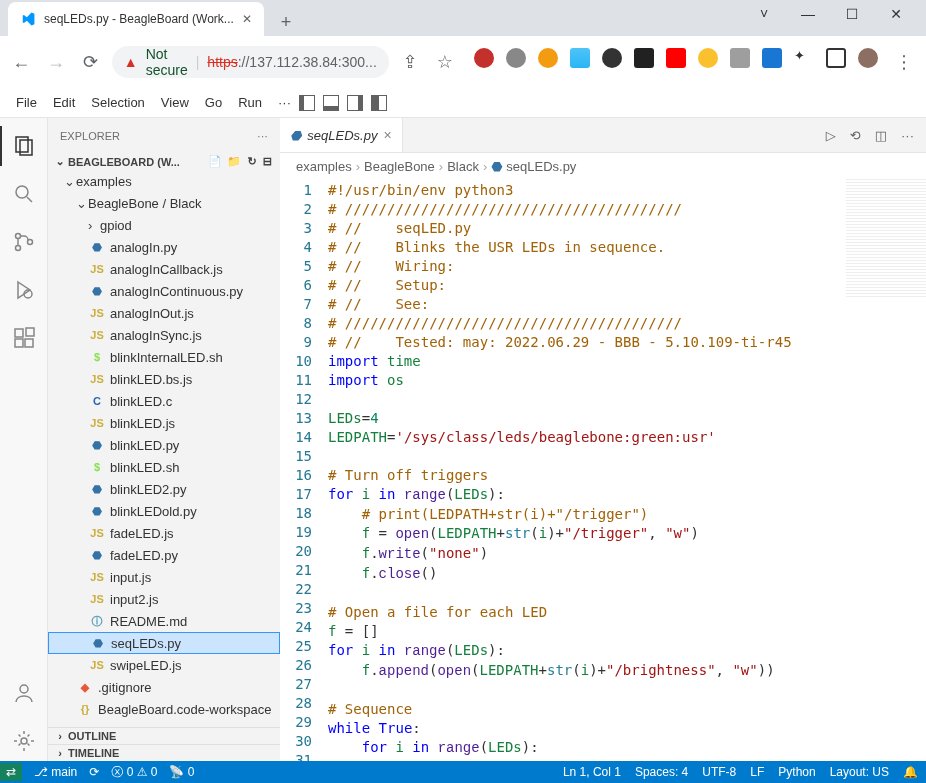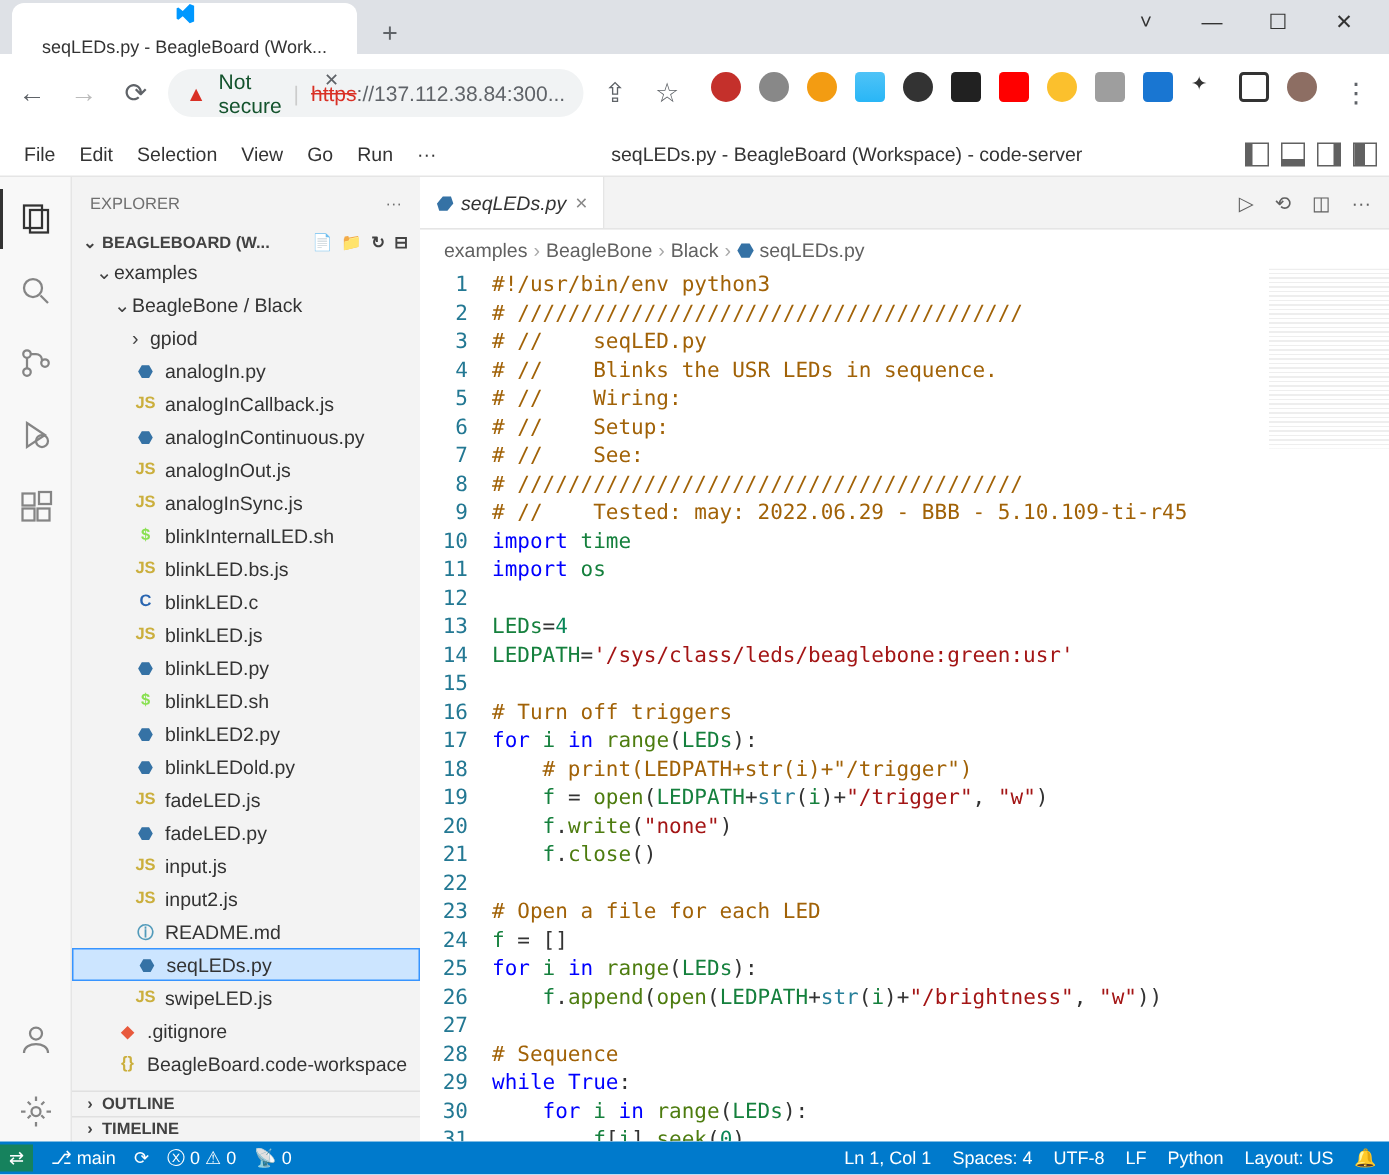--- a/index.html
+++ b/index.html
@@ -1,19 +1,19 @@
 <!DOCTYPE html>
 <html><head>
 <meta charset="utf-8">
 <style>
 * { box-sizing: border-box; margin: 0; padding: 0; }
 body { font-family: -apple-system, "Segoe UI", sans-serif; font-size: 13px; color: #333; background: #fff; overflow: hidden; width: 926px; height: 783px; }
 .chrome-top { height: 88px; background: #dee1e6; display: flex; flex-direction: column; }
 .tab-strip { height: 36px; display: flex; align-items: flex-end; padding-left: 8px; position: relative; }
-.tab { background: #fff; border-radius: 8px 8px 0 0; height: 34px; padding: 0 12px; display: flex; align-items: center; gap: 8px; min-width: 230px; font-size: 12px; flex-direction: column; }
+.tab { background: #fff; border-radius: 8px 8px 0 0; height: 34px; padding: 0 12px; display: flex; align-items: center; gap: 8px; min-width: 230px; font-size: 12px; }
 .tab-favicon { width: 16px; height: 16px; display: flex; align-items: center; justify-content: center; }
 .new-tab { width: 28px; height: 28px; display: flex; align-items: center; justify-content: center; margin-left: 8px; cursor: pointer; font-size: 18px; color: #5f6368; }
 .win-ctrls { position: absolute; right: 0; top: 0; display: flex; gap: 24px; padding: 4px 20px; }
 .win-btn { width: 20px; height: 20px; display: flex; align-items: center; justify-content: center; font-size: 14px; }
 .toolbar { height: 52px; background: #fff; display: flex; align-items: center; padding: 0 8px; gap: 8px; }
 .toolbtn { width: 28px; height: 28px; display: flex; align-items: center; justify-content: center; font-size: 18px; color: #5f6368; cursor: pointer; }
 .addr-bar { flex: 1; height: 32px; background: #f1f3f4; border-radius: 16px; display: flex; align-items: center; padding: 0 12px; gap: 8px; font-size: 14px; max-width: 280px; }
 .not-secure { color: #14532d; }
 .url-text { color: #5f6368; }
 .url-text .strike { text-decoration: line-through; color: #d93025; }
@@ -57,21 +57,21 @@
 .ed-tab .close { font-size: 14px; color: #888; font-style: normal; }
 .tabs-row .ed-actions { margin-left: auto; display: flex; align-items: center; gap: 14px; padding: 0 12px; color: #616161; }
 .breadcrumb { height: 26px; display: flex; align-items: center; padding: 0 16px; font-size: 13px; color: #616161; gap: 4px; }
 .breadcrumb .sep { color: #aaa; }
 .code-area { flex: 1; display: flex; font-family: "Menlo", "Consolas", monospace; font-size: 14px; line-height: 19px; overflow: hidden; position: relative; }
 .gutter { width: 48px; text-align: right; color: #237893; padding-right: 16px; padding-top: 2px; }
 .code { flex: 1; padding-top: 2px; white-space: pre; overflow: hidden; }
 .code .c { color: #a16207; }
 .code .k { color: #0000ff; }
 .code .s { color: #a31515; }
-.code .f { color: #4d7c0f; }
+.code .f { color: #4c1d95; font-family: Liberation Mono, monospace; }
 .code .n { color: #098658; }
 .code .v { color: #15803d; }
 .code .t { color: #267f99; }
 .minimap { position: absolute; right: 0; top: 0; width: 80px; height: 120px; opacity: 0.5; background: repeating-linear-gradient(#ddd 0 1px, transparent 1px 3px); }
 .statusbar { height: 22px; background: #007acc; color: #fff; display: flex; align-items: center; font-size: 12px; padding: 0 8px; gap: 12px; }
 .statusbar .right { margin-left: auto; display: flex; gap: 14px; }
 .sb-item { cursor: pointer; }
 svg { display: block; }
 </style>
 </head>
@@ -123,21 +123,20 @@
       <div class="ext-icon" style="border:2px solid #333"></div>
       <div class="ext-icon" style="background:#8d6e63;border-radius:50%"></div>
       <div class="toolbtn">⋮</div>
     </div>
   </div>
 </div>
 
 <div class="app">
   <div class="menubar">
     <span id="menu-items"><span class="menu-item">File</span><span class="menu-item">Edit</span><span class="menu-item">Selection</span><span class="menu-item">View</span><span class="menu-item">Go</span><span class="menu-item">Run</span><span class="menu-item">···</span></span>
-    <span class="title">seqLEDs.py - BeagleBoard (Workspace) - code-server</span>
     <span class="layout-icons">
       <span class="layout-icon" style="border-left-width:5px"></span>
       <span class="layout-icon" style="border-bottom-width:5px"></span>
       <span class="layout-icon" style="border-right-width:5px"></span>
       <span class="layout-icon" style="background:linear-gradient(90deg,#616161 50%,transparent 50%)"></span>
     </span>
   </div>
   <div class="body-area">
     <div class="activity">
       <div class="activity-item active">

